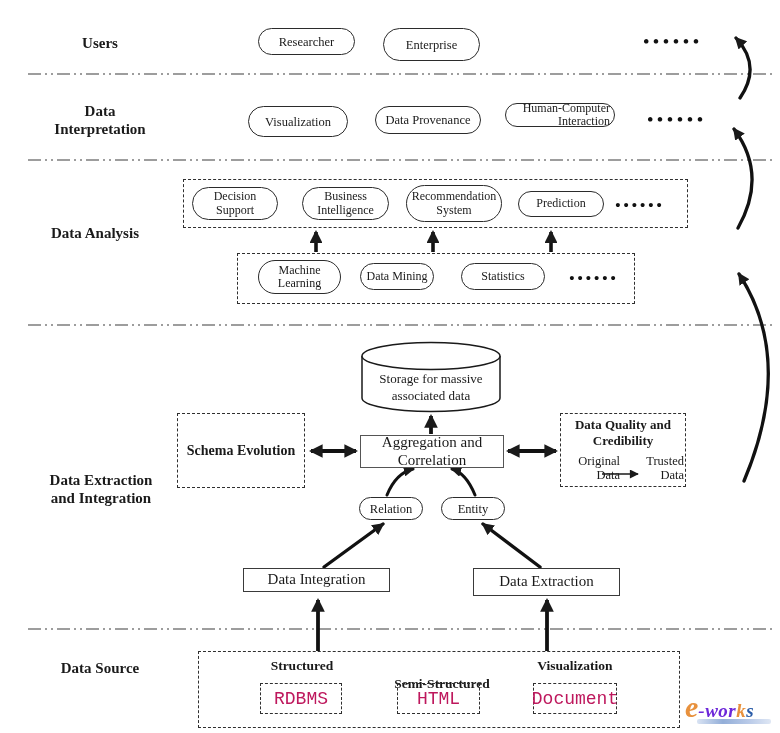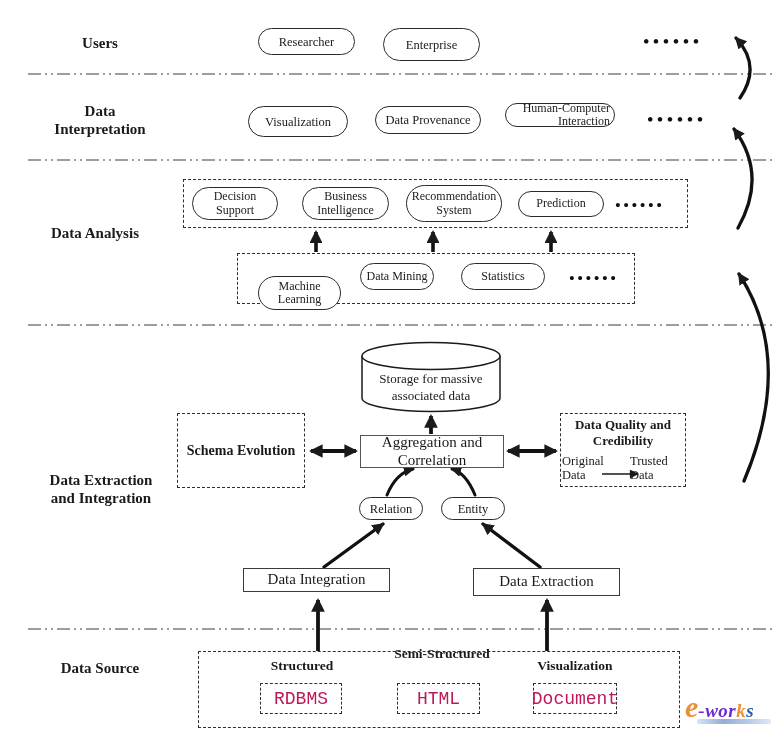--- a/index.html
+++ b/index.html
@@ -18,21 +18,21 @@
   .pill.small{font-size:12px;}
   .dots{font-weight:bold;font-size:17px;letter-spacing:4px;line-height:1;color:#111;
     display:flex;align-items:center;justify-content:center;}
   .dots.smaller{font-size:15px;letter-spacing:3px;}
   .dashed-box{border:1.4px dashed #2f2f2f;background:transparent;}
   .solid-box{
     background:#fff;border:1.3px solid #3a3a3a;display:flex;align-items:center;
     justify-content:center;text-align:center;font-size:15px;line-height:1.15;
   }
   .bold-center{display:flex;align-items:center;justify-content:center;text-align:center;font-weight:bold;}
-  .mini-label{font-size:12.5px;line-height:1.15;text-align:left;}
+  .mini-label{font-size:12.5px;line-height:1.15;text-align:right;}
   .mono-box{
     border:1.3px dashed #2f2f2f;display:flex;align-items:center;justify-content:center;
     font-family:"Liberation Mono","DejaVu Sans Mono",monospace;font-size:18px;color:#be185d;
   }
   .src-cat{font-weight:bold;font-size:13.5px;text-align:center;}
   .storage-label{font-weight:normal;font-size:13px;line-height:1.3;text-align:center;}
   #logo{display:flex;align-items:baseline;font-style:italic;font-weight:bold;line-height:1;}
   #logo .e{font-size:30px;}
   #logo .t{font-size:19px;letter-spacing:0.5px;}
   #logo-bar{height:5px;border-radius:2px;
@@ -118,21 +118,21 @@
   <div class="abs dots" style="left:642px;top:109px;width:70px;height:20px;">••••••</div>
 
   <div class="abs dashed-box" style="left:183px;top:179px;width:505px;height:49px;"></div>
   <div class="abs pill small" style="left:192px;top:187px;width:86px;height:33px;border-radius:17px;">Decision Support</div>
   <div class="abs pill small" style="left:302px;top:187px;width:87px;height:33px;border-radius:17px;">Business Intelligence</div>
   <div class="abs pill small" style="left:406px;top:185px;width:96px;height:37px;border-radius:19px;">Recommendation System</div>
   <div class="abs pill small" style="left:518px;top:191px;width:86px;height:26px;">Prediction</div>
   <div class="abs dots smaller" style="left:608px;top:197px;width:64px;height:16px;">••••••</div>
 
   <div class="abs dashed-box" style="left:237px;top:253px;width:398px;height:51px;"></div>
-  <div class="abs pill small" style="left:258px;top:276px;width:83px;height:34px;border-radius:17px;">Machine Learning</div>
+  <div class="abs pill small" style="left:258px;top:260px;width:83px;height:34px;border-radius:17px;">Machine Learning</div>
   <div class="abs pill small" style="left:360px;top:263px;width:74px;height:27px;">Data Mining</div>
   <div class="abs pill small" style="left:461px;top:263px;width:84px;height:27px;">Statistics</div>
   <div class="abs dots smaller" style="left:563px;top:270px;width:62px;height:16px;">••••••</div>
 
   <div class="abs storage-label" style="left:366px;top:371px;width:130px;">Storage for massive associated data</div>
 
   <div class="abs dashed-box bold-center" style="left:177px;top:413px;width:128px;height:75px;font-size:14px;">Schema Evolution</div>
 
   <div class="abs solid-box" style="left:360px;top:435px;width:144px;height:33px;padding:0 16px;border-color:#555;">Aggregation and Correlation</div>
 
@@ -142,21 +142,21 @@
   <div class="abs mini-label" style="left:630px;top:454px;width:54px;">Trusted Data</div>
 
   <div class="abs pill" style="left:359px;top:497px;width:64px;height:23px;">Relation</div>
   <div class="abs pill" style="left:441px;top:497px;width:64px;height:23px;">Entity</div>
 
   <div class="abs solid-box" style="left:243px;top:568px;width:147px;height:24px;">Data Integration</div>
   <div class="abs solid-box" style="left:473px;top:568px;width:147px;height:28px;">Data Extraction</div>
 
   <div class="abs dashed-box" style="left:198px;top:651px;width:482px;height:77px;"></div>
   <div class="abs src-cat" style="left:252px;top:658px;width:100px;">Structured</div>
-  <div class="abs src-cat" style="left:380px;top:646px;width:124px;">Semi-Structured</div>
+  <div class="abs src-cat" style="left:380px;top:676px;width:124px;">Semi-Structured</div>
   <div class="abs src-cat" style="left:513px;top:658px;width:124px;">Visualization</div>
   <div class="abs mono-box" style="left:260px;top:683px;width:82px;height:31px;">RDBMS</div>
   <div class="abs mono-box" style="left:397px;top:683px;width:83px;height:31px;">HTML</div>
   <div class="abs mono-box" style="left:533px;top:683px;width:84px;height:31px;">Document</div>
 
   <div id="logo" class="abs" style="left:685px;top:692px;">
     <span class="e" style="color:#e8913d;">e</span>
       <span class="t" style="color:#6d28d9;">-wor</span>
       <span class="t" style="color:#e8913d;">k</span>
       <span class="t" style="color:#2a5ca8;">s</span>

